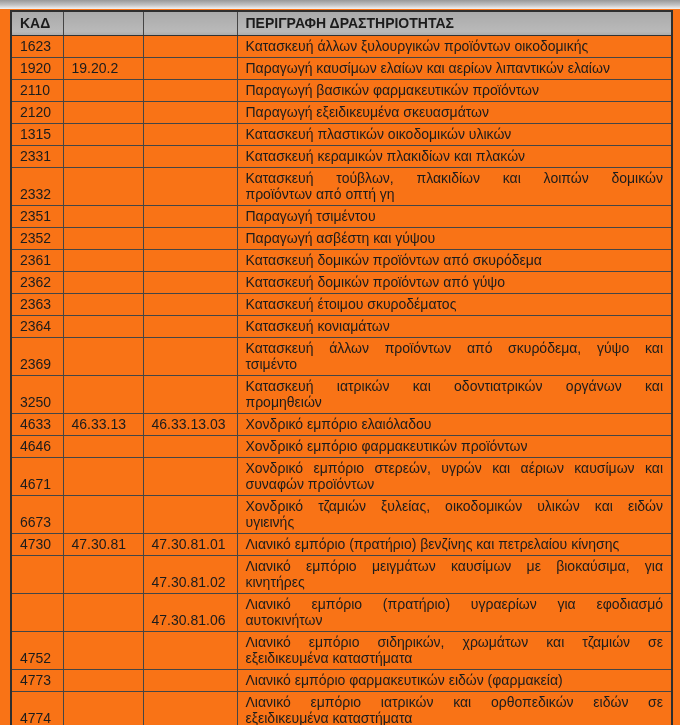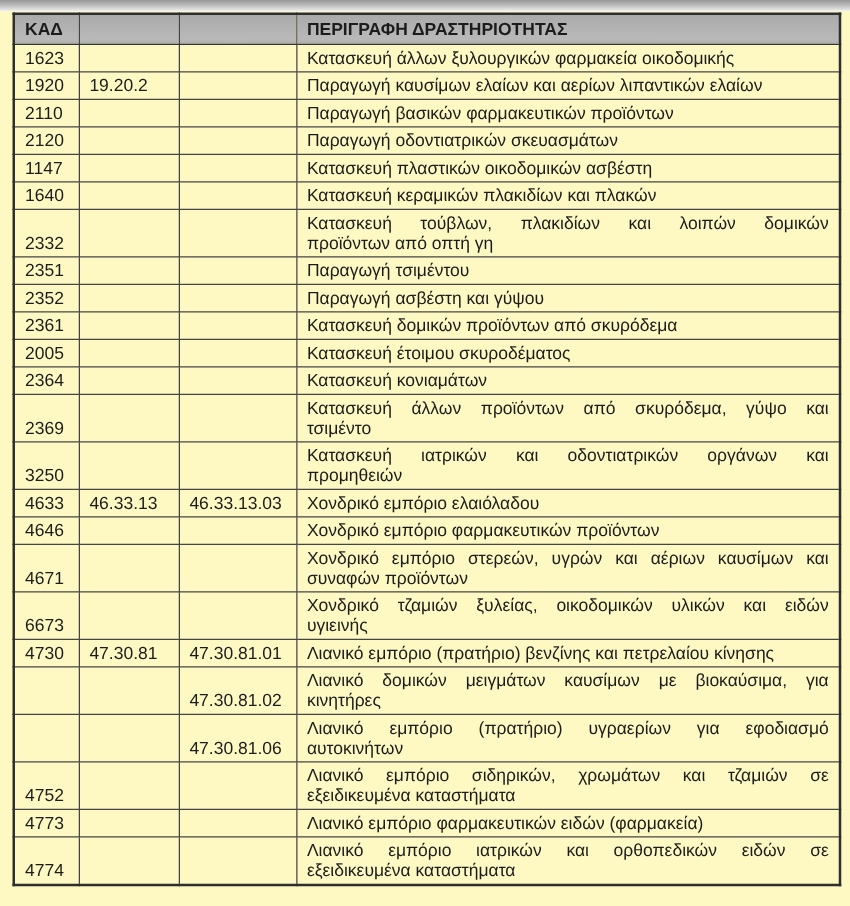--- a/index.html
+++ b/index.html
@@ -8,21 +8,21 @@
     background: #ffffff;
     width: 680px;
     height: 725px;
     overflow: hidden;
     font-family: "Liberation Sans", sans-serif;
   }
   .page {
     position: relative;
     width: 680px;
     height: 725px;
-    background: #fef9c3;
+    background: #f97316;
   }
   .scan-band {
     position: absolute;
     top: 0; left: 0; right: 0;
     height: 9px;
     background: linear-gradient(to bottom, #989898 0%, #c2c2c2 55%, #f2f2f2 100%);
   }
   table.kad-table {
     position: absolute;
     top: 10px;
@@ -82,21 +82,21 @@
         <th></th>
         <th>ΠΕΡΙΓΡΑΦΗ ΔΡΑΣΤΗΡΙΟΤΗΤΑΣ</th>
       </tr>
     </thead>
     <tbody id="table-body">
         <tr>
           <td class="code">1623</td>
           <td class="code"></td>
           <td class="code"></td>
           <td class="desc">
-            <div class="line">Κατασκευή άλλων ξυλουργικών φαρμακεία οικοδομικής</div>
+            <div class="line">Κατασκευή άλλων ξυλουργικών προϊόντων οικοδομικής</div>
           </td>
         </tr>
         <tr>
           <td class="code">1920</td>
           <td class="code">19.20.2</td>
           <td class="code"></td>
           <td class="desc">
             <div class="line">Παραγωγή καυσίμων ελαίων και αερίων λιπαντικών ελαίων</div>
           </td>
         </tr>
@@ -106,33 +106,33 @@
           <td class="code"></td>
           <td class="desc">
             <div class="line">Παραγωγή βασικών φαρμακευτικών προϊόντων</div>
           </td>
         </tr>
         <tr>
           <td class="code">2120</td>
           <td class="code"></td>
           <td class="code"></td>
           <td class="desc">
-            <div class="line">Παραγωγή οδοντιατρικών σκευασμάτων</div>
-          </td>
-        </tr>
-        <tr>
-          <td class="code">1147</td>
-          <td class="code"></td>
-          <td class="code"></td>
-          <td class="desc">
-            <div class="line">Κατασκευή πλαστικών οικοδομικών ασβέστη</div>
-          </td>
-        </tr>
-        <tr>
-          <td class="code">1640</td>
+            <div class="line">Παραγωγή εξειδικευμένα σκευασμάτων</div>
+          </td>
+        </tr>
+        <tr>
+          <td class="code">1315</td>
+          <td class="code"></td>
+          <td class="code"></td>
+          <td class="desc">
+            <div class="line">Κατασκευή πλαστικών οικοδομικών υλικών</div>
+          </td>
+        </tr>
+        <tr>
+          <td class="code">2331</td>
           <td class="code"></td>
           <td class="code"></td>
           <td class="desc">
             <div class="line">Κατασκευή κεραμικών πλακιδίων και πλακών</div>
           </td>
         </tr>
         <tr>
           <td class="code">2332</td>
           <td class="code"></td>
           <td class="code"></td>
@@ -159,21 +159,29 @@
         </tr>
         <tr>
           <td class="code">2361</td>
           <td class="code"></td>
           <td class="code"></td>
           <td class="desc">
             <div class="line">Κατασκευή δομικών προϊόντων από σκυρόδεμα</div>
           </td>
         </tr>
         <tr>
-          <td class="code">2005</td>
+          <td class="code">2362</td>
+          <td class="code"></td>
+          <td class="code"></td>
+          <td class="desc">
+            <div class="line">Κατασκευή δομικών προϊόντων από γύψο</div>
+          </td>
+        </tr>
+        <tr>
+          <td class="code">2363</td>
           <td class="code"></td>
           <td class="code"></td>
           <td class="desc">
             <div class="line">Κατασκευή έτοιμου σκυροδέματος</div>
           </td>
         </tr>
         <tr>
           <td class="code">2364</td>
           <td class="code"></td>
           <td class="code"></td>
@@ -239,21 +247,21 @@
           <td class="code">47.30.81.01</td>
           <td class="desc">
             <div class="line">Λιανικό εμπόριο (πρατήριο) βενζίνης και πετρελαίου κίνησης</div>
           </td>
         </tr>
         <tr>
           <td class="code"></td>
           <td class="code"></td>
           <td class="code">47.30.81.02</td>
           <td class="desc">
-            <div class="line just">Λιανικό δομικών μειγμάτων καυσίμων με βιοκαύσιμα, για</div>
+            <div class="line just">Λιανικό εμπόριο μειγμάτων καυσίμων με βιοκαύσιμα, για</div>
             <div class="line">κινητήρες</div>
           </td>
         </tr>
         <tr>
           <td class="code"></td>
           <td class="code"></td>
           <td class="code">47.30.81.06</td>
           <td class="desc">
             <div class="line just">Λιανικό εμπόριο (πρατήριο) υγραερίων για εφοδιασμό</div>
             <div class="line">αυτοκινήτων</div>

